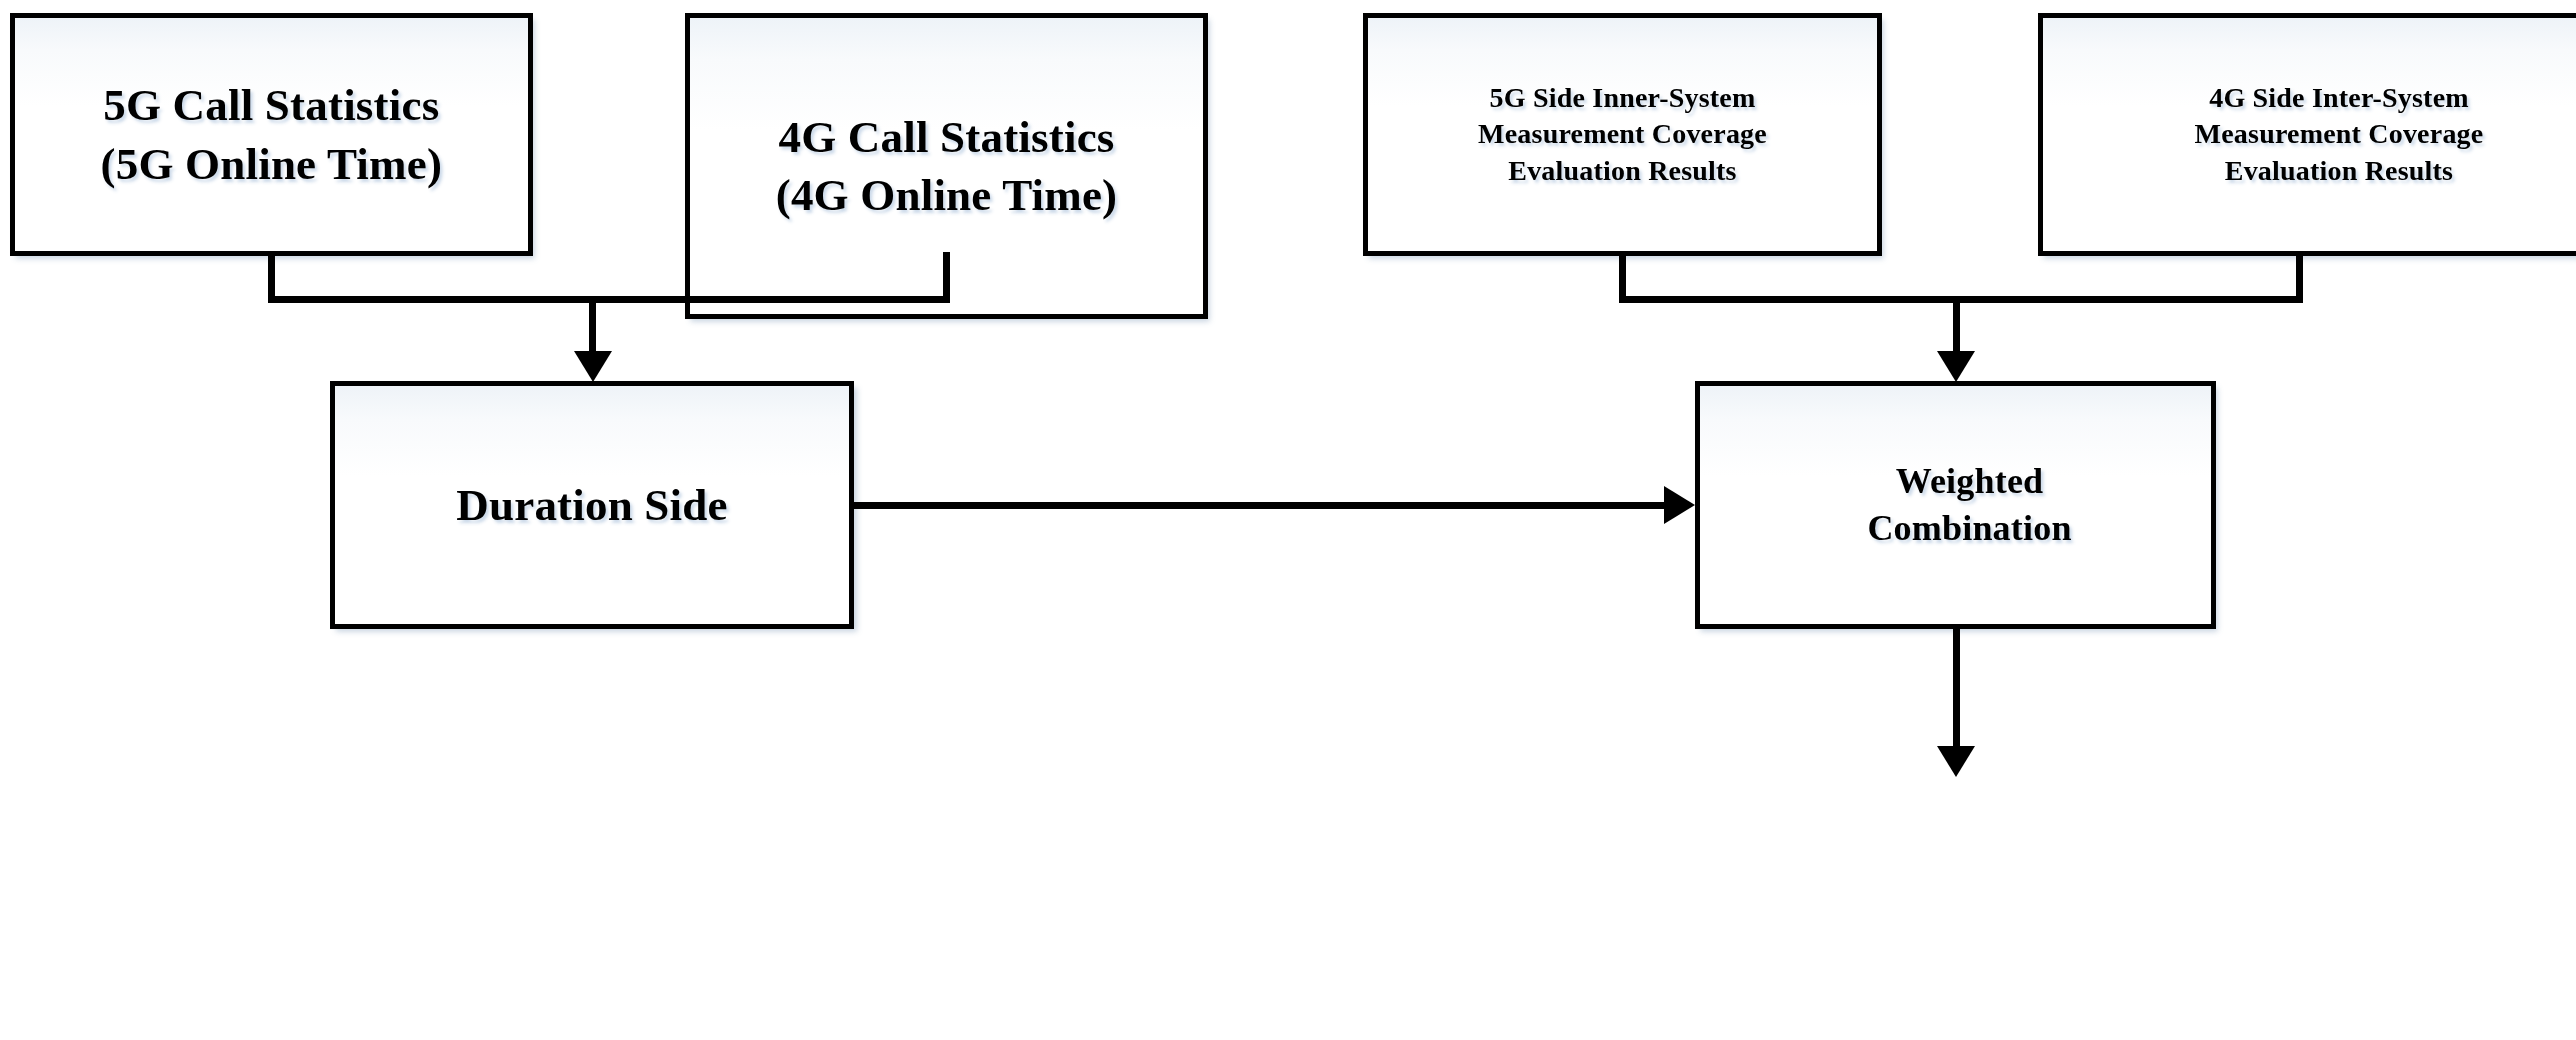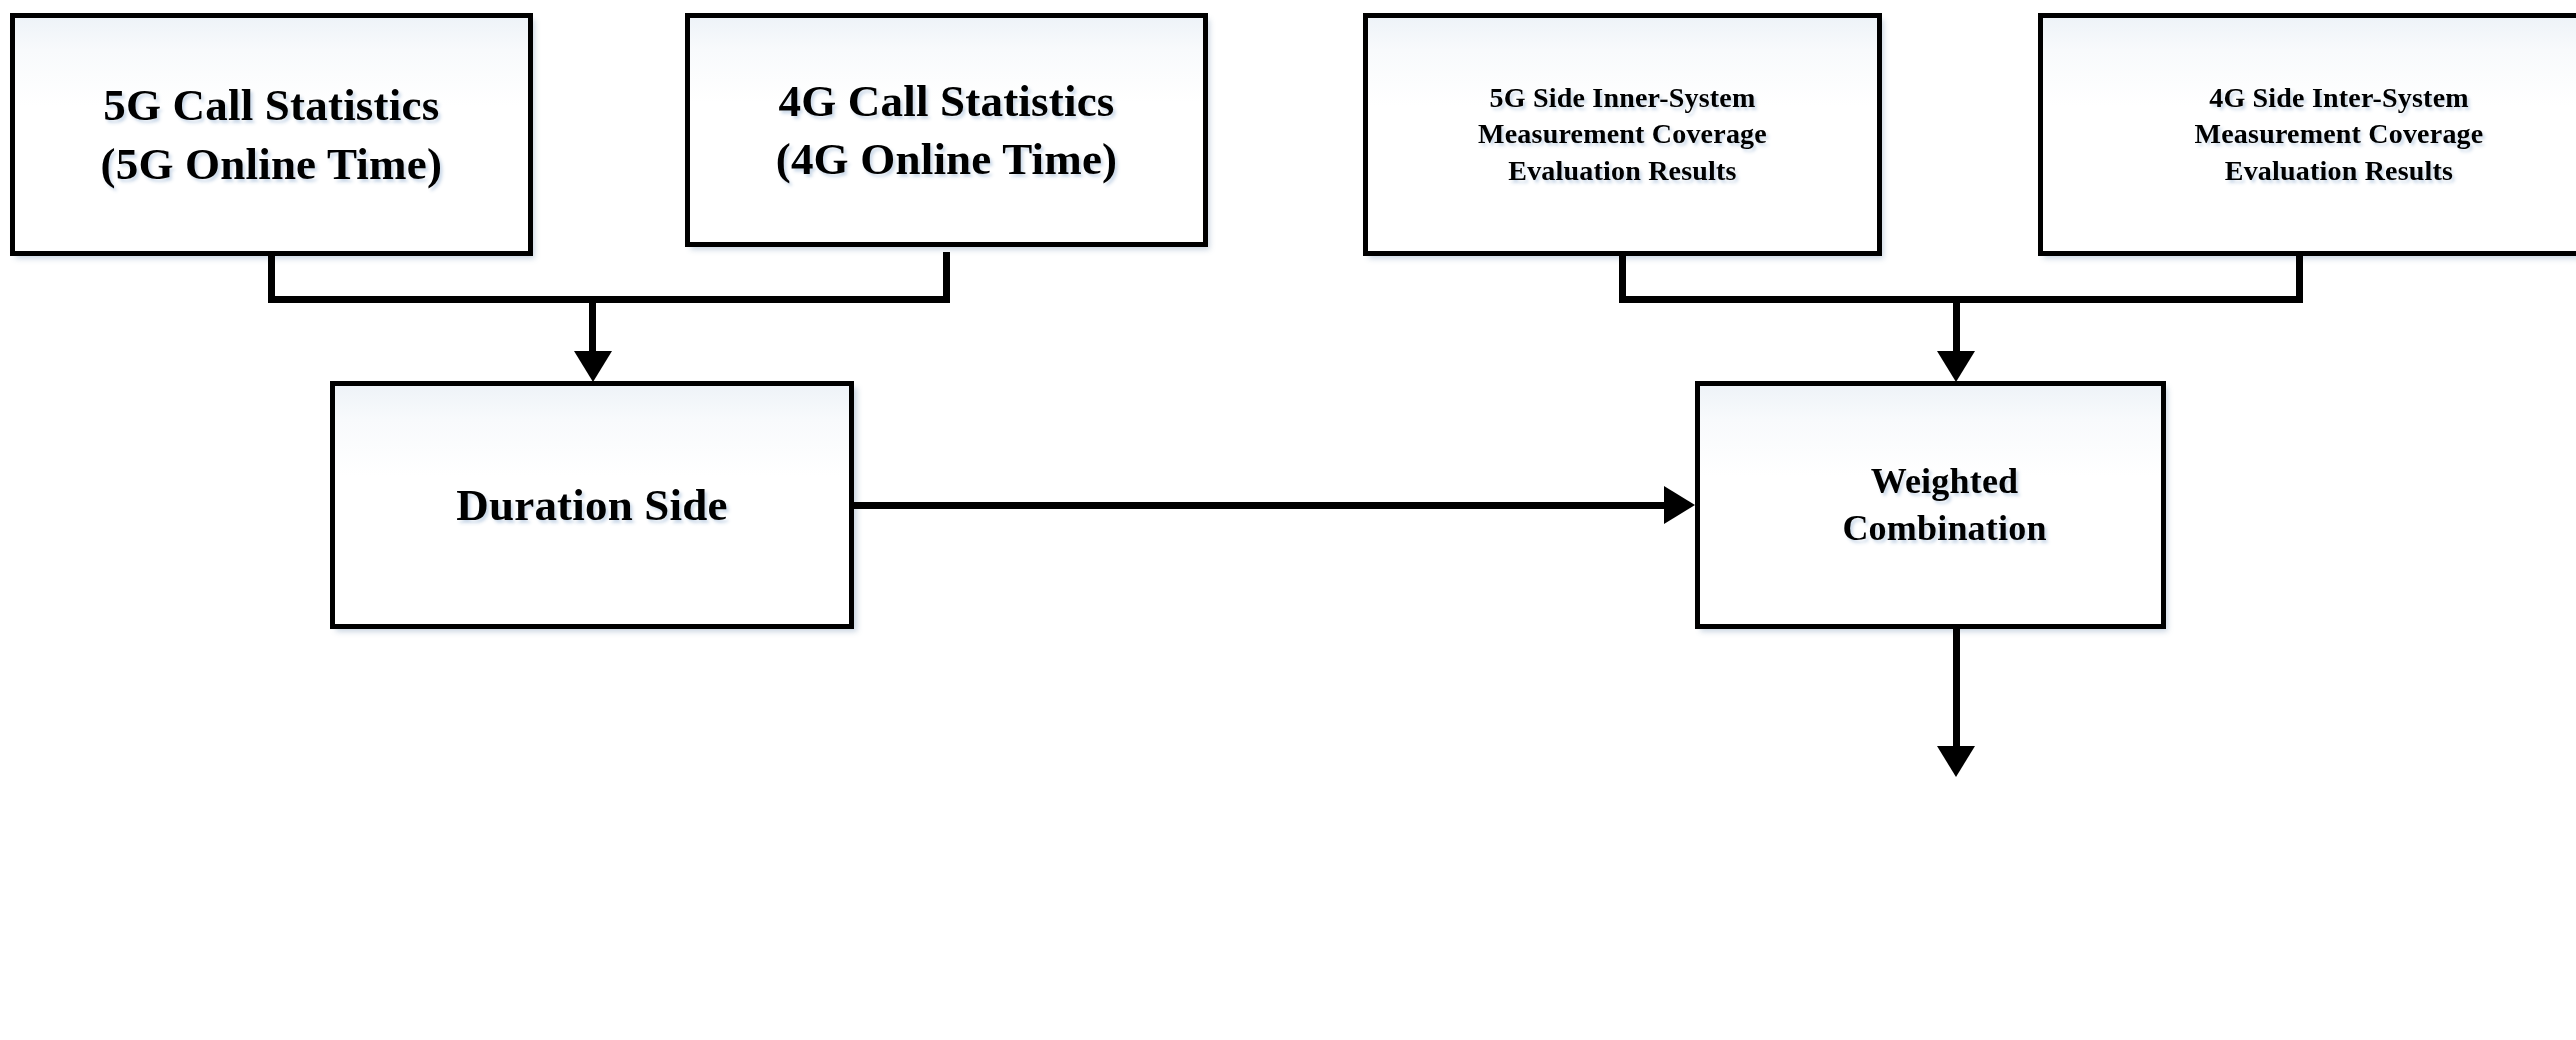--- a/index.html
+++ b/index.html
@@ -71,42 +71,42 @@
 </head>
 <body>
 
 <div id="canvas">
 
   <div class="node fs-lg" style="left:9.8px; top:13px; width:523px; height:243px;">
     <div class="node-label">5G Call Statistics
 (5G Online Time)</div>
   </div>
 
-  <div class="node fs-lg" style="left:685px; top:13px; width:523px; height:234px;">
+  <div class="node fs-lg" style="left:685px; top:13px; width:523px; height:306px;">
     <div class="node-label">4G Call Statistics
 (4G Online Time)</div>
   </div>
 
   <div class="node fs-sm" style="left:1363px; top:13px; width:519px; height:243px;">
     <div class="node-label">5G Side Inner-System
 Measurement Coverage
 Evaluation Results</div>
   </div>
 
   <div class="node fs-sm" style="left:2038px; top:13px; width:602px; height:243px;">
     <div class="node-label">4G Side Inter-System
 Measurement Coverage
 Evaluation Results</div>
   </div>
 
   <div class="node fs-lg" style="left:330px; top:381px; width:524px; height:248px;">
     <div class="node-label">Duration Side</div>
   </div>
 
-  <div class="node fs-md" style="left:1695px; top:381px; width:471px; height:248px;padding-left:28px;">
+  <div class="node fs-md" style="left:1695px; top:381px; width:521px; height:248px;padding-left:28px;">
     <div class="node-label">Weighted
 Combination</div>
   </div>
 
 
   <div class="conn conn-v" style="left:268px; top:252px; height:51px;"></div>
 
   <div class="conn conn-v" style="left:943px; top:252px; height:51px;"></div>
 
   <div class="conn conn-h" style="left:268px; top:296px; width:681px;"></div>

